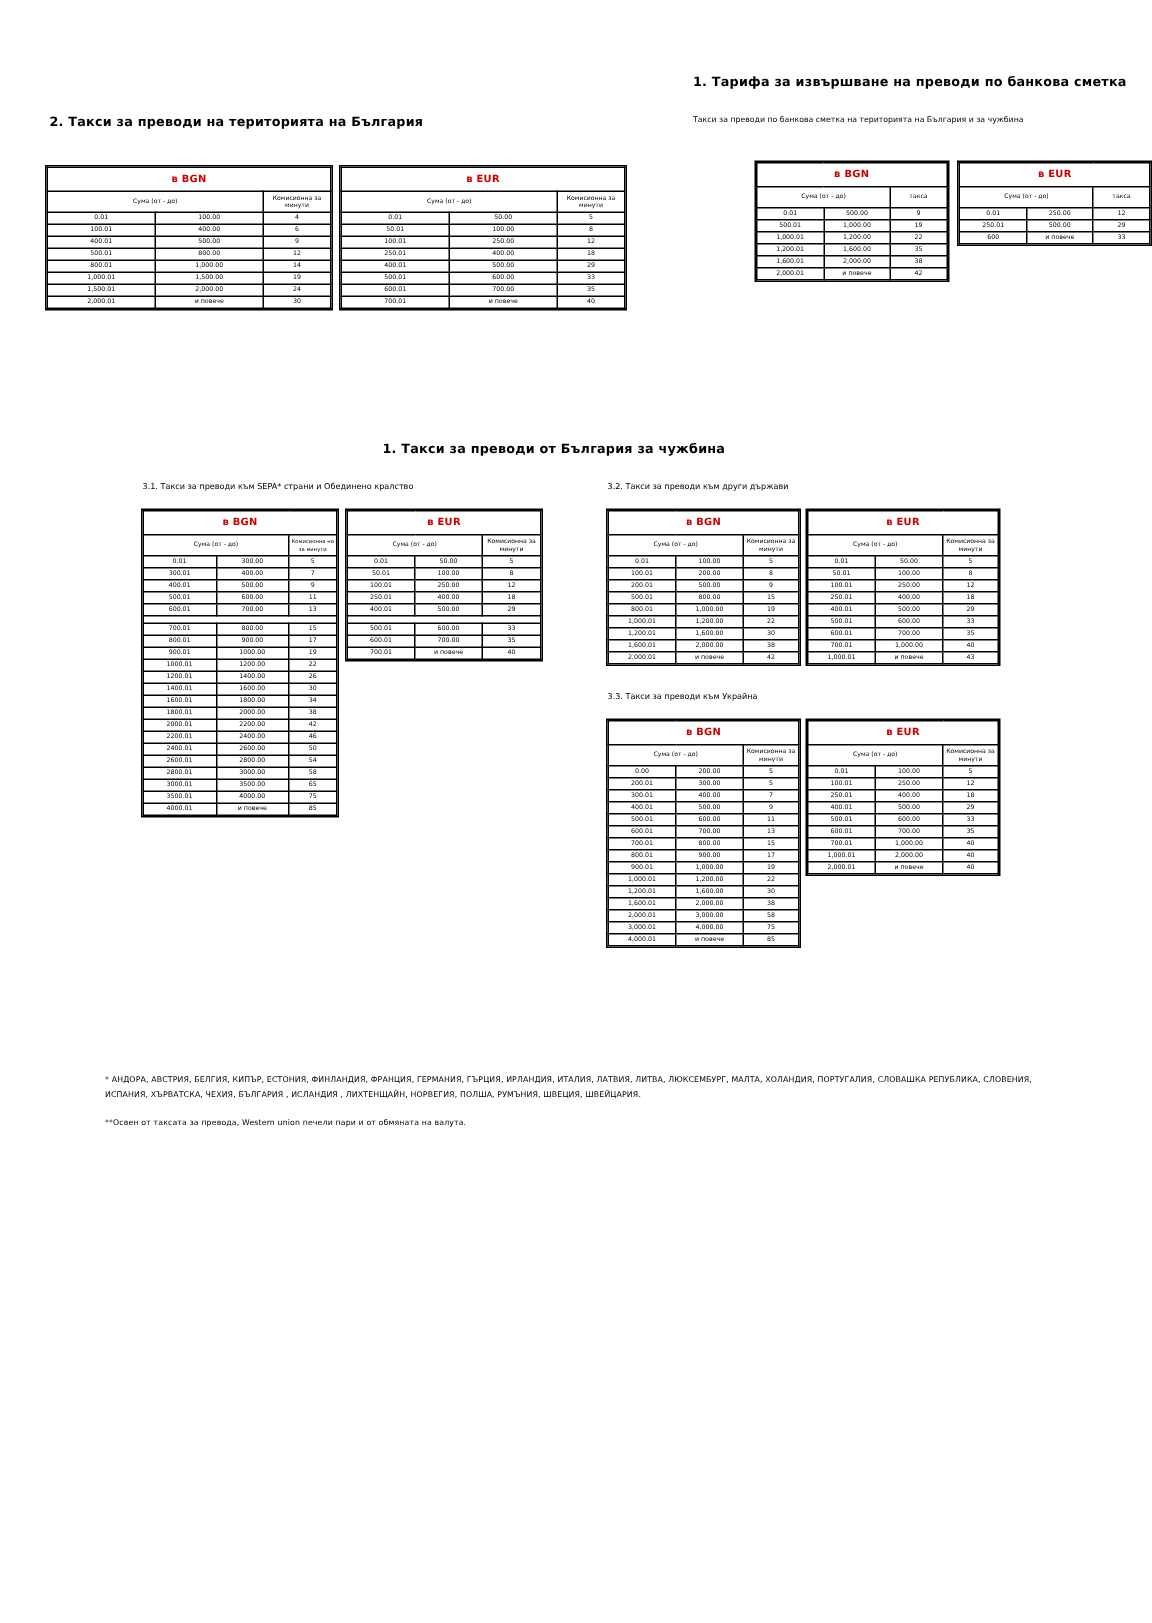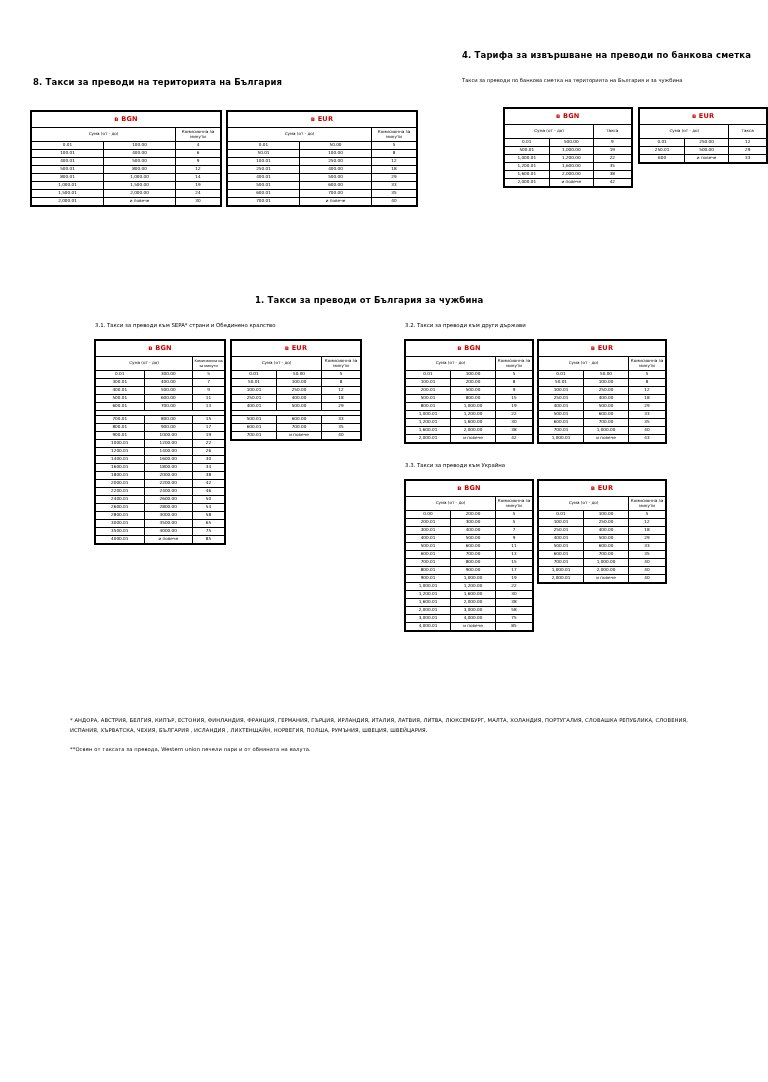--- a/index.html
+++ b/index.html
@@ -94,21 +94,21 @@
     letter-spacing: 0.1px;
   }
   .footnotes p { margin: 0 0 10px 0; }
 </style>
 </head>
 <body>
 
 <div class="page">
 
   <div class="abs" style="left:462px; top:50px;">
-    <div class="section-title">4. Тарифа за извършване на преводи по банкова сметка</div>
+    <div class="section-title">1. Тарифа за извършване на преводи по банкова сметка</div>
   </div>
   <div class="abs" style="left:462px; top:77px;">
     <div class="section-sub">Такси за преводи по банкова сметка на територията на България и за чужбина</div>
   </div>
   <div class="abs" style="left:503px; top:107px;">
     <div class="tbl-wrap">
       <div class="outer-box">
         <table class="fee">
           <tbody>
             <tr>
@@ -177,21 +177,21 @@
                 <td style="width: 45px;">и повече</td>
                 <td style="width: 38px;">33</td>
               </tr>
             </tbody>
         </table>
       </div>
     </div>
   </div>
 
   <div class="abs" style="left:33px; top:77px;">
-    <div class="section-title">8. Такси за преводи на територията на България</div>
+    <div class="section-title">2. Такси за преводи на територията на България</div>
   </div>
   <div class="abs" style="left:30px; top:110px;">
     <div class="tbl-wrap">
       <div class="outer-box">
         <table class="fee">
           <tbody>
             <tr>
                 <td class="cur-head" colspan="3">в BGN</td>
               </tr>
             <tr>

